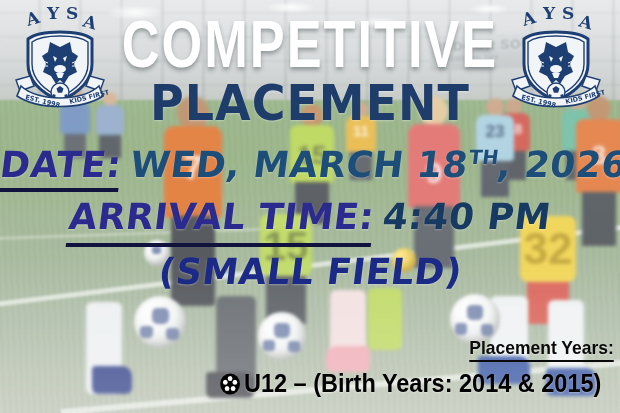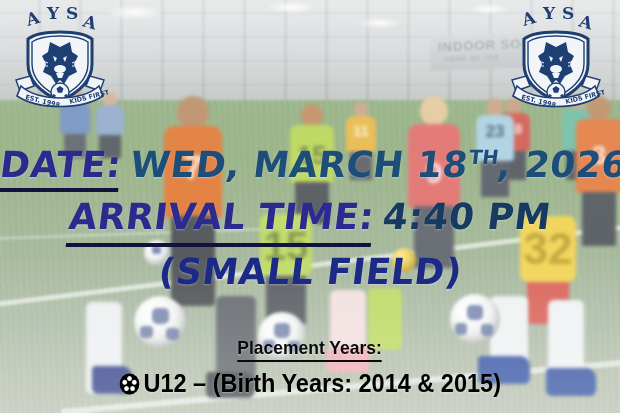--- a/index.html
+++ b/index.html
@@ -168,21 +168,21 @@
   .sup-th {
     font-size: 0.54em;
     vertical-align: super;
     letter-spacing: 0;
   }
   .small-field { color: #1b2a86; }
 
   
   .bottom-block {
     position: absolute; left: 0; right: 0; top: 336px;
-    text-align: center;
+    text-align: right;
   }
   .placement-years {
     display: inline-block;
     font-family: "Liberation Sans", sans-serif;
     font-weight: bold;
     font-size: 19px;
     line-height: 24px;
     color: #0a0a0a;
     border-bottom: 2px solid #0a0a0a;
     transform: scaleX(0.92);
@@ -423,20 +423,24 @@
         <path d="M92 74 L78 70 L74 80 L88 85 Z" fill="#f2f5f8" stroke="#1e3f73" stroke-width="1.4"></path>
         <path d="M9 80 C26 96 70 96 87 80 L91 90 C70 104 26 104 5 90 Z" fill="#f2f5f8" stroke="#1e3f73" stroke-width="1.6"></path>
       </g>
       <g fill="#1e3f73" font-family="DejaVu Sans, sans-serif" font-size="6.5" font-weight="bold">
         <text x="13" y="93" transform="rotate(14 13 93)">EST. 1998</text>
         <text x="58" y="98" transform="rotate(-14 58 98)">KIDS FIRST</text>
       </g>
     </svg>
   </div>
 
+  <div class="headline">
+    <span class="t-competitive">COMPETITIVE</span>
+    <span class="t-placement">PLACEMENT</span>
+  </div>
 
   <div class="body-lines">
 
     <span class="line line1">
       <span class="hand lbl-date">DATE:</span>
       <span class="hand val-ink">
         <span>WED, MARCH 18</span><span class="sup-th">TH</span><span>, 2026</span>
       </span>
     </span>
 

